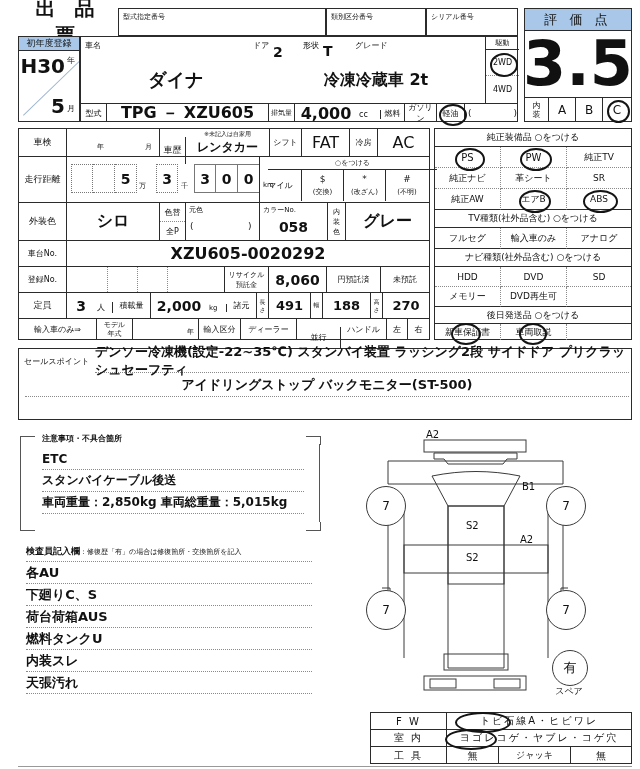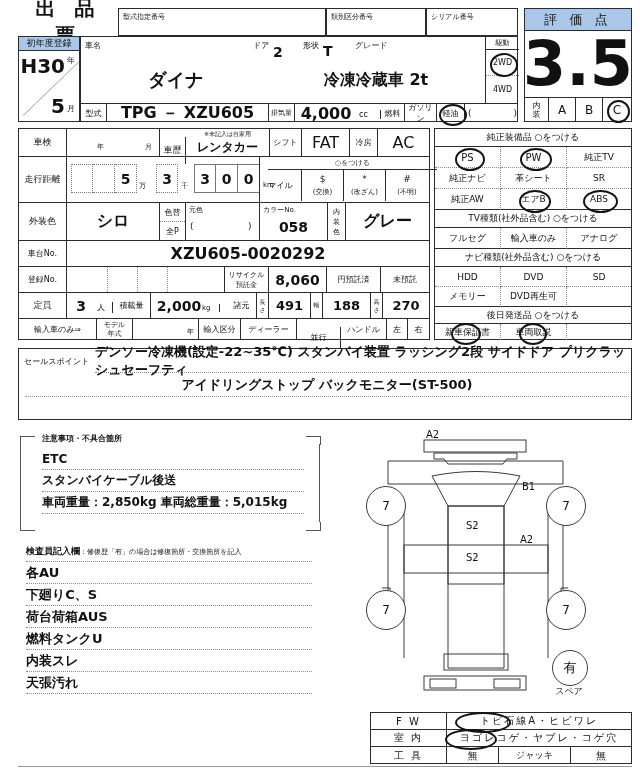--- a/index.html
+++ b/index.html
@@ -263,21 +263,21 @@
       <div class="abs ctr t8 br" style="left:308px;top:0;width:54px;height:25px;">円預託済</div>
       <div class="abs ctr t8" style="left:362px;top:0;width:48px;height:25px;">未預託</div>
     </div>
 
     <div class="abs bb" style="left:0;top:164px;width:410px;height:26px;">
       <div class="abs ctr t9 br" style="left:0;top:0;width:48px;height:25px;">定員</div>
       <div class="abs ctr t14 bold" style="left:48px;top:0;width:28px;height:25px;">3</div>
       <div class="abs t8 br" style="left:78px;top:9px;width:16px;">人</div>
       <div class="abs ctr t8 br" style="left:94px;top:0;width:38px;height:25px;">積載量</div>
       <div class="abs ctr t14 bold" style="left:132px;top:0;width:56px;height:25px;">2,000</div>
-      <div class="abs t7 br" style="left:183px;top:11px;width:18px;">kg</div>
+      <div class="abs t7 br" style="left:190px;top:11px;width:18px;">kg</div>
       <div class="abs ctr t8 br" style="left:208px;top:0;width:30px;height:25px;">諸元</div>
       <div class="abs ctr t6 br" style="left:238px;top:0;width:12px;height:25px;line-height:8px;">
         <span style="display:inline-block;width:7px;word-break:break-all;">長さ</span>
       </div>
       <div class="abs ctr t13 bold br" style="left:250px;top:0;width:42px;height:25px;">491</div>
       <div class="abs ctr t6 br" style="left:292px;top:0;width:12px;height:25px;">幅</div>
       <div class="abs ctr t13 bold br" style="left:304px;top:0;width:48px;height:25px;">188</div>
       <div class="abs ctr t6 br" style="left:352px;top:0;width:12px;height:25px;line-height:8px;">
         <span style="display:inline-block;width:7px;word-break:break-all;">高さ</span>
       </div>

